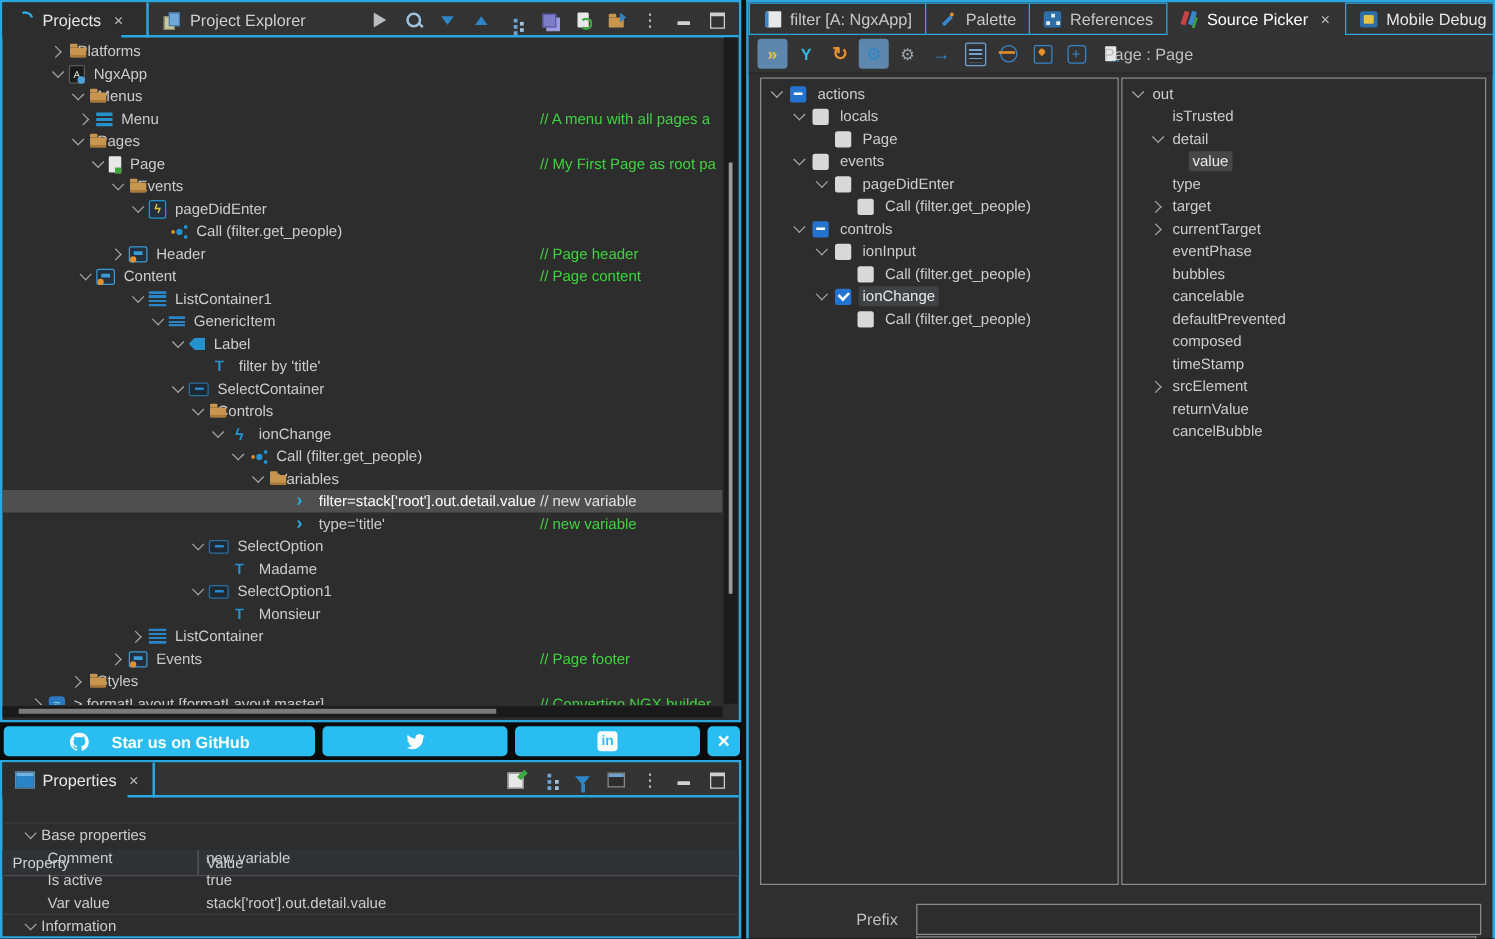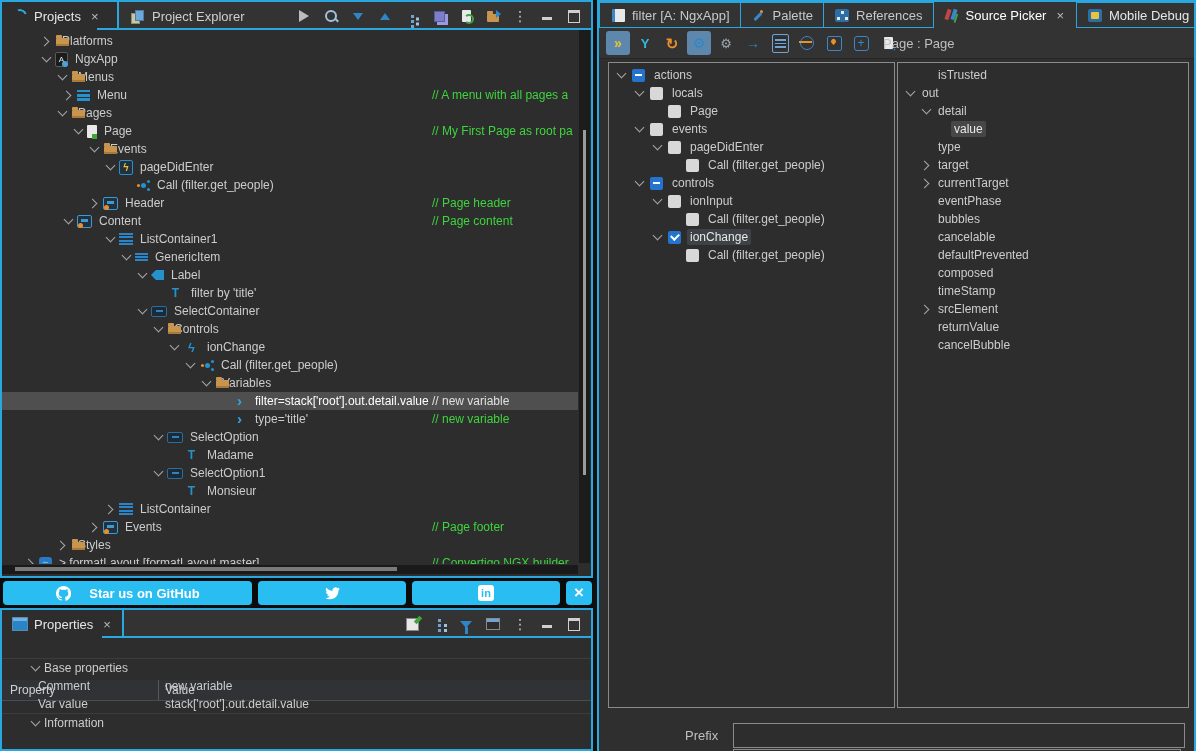--- a/index.html
+++ b/index.html
@@ -144,21 +144,21 @@
 
   
   #props-view{left:0;top:608px;width:593px;height:143px;}
   #props-head{position:absolute;left:0;top:28px;right:0;height:20px;background:#303236;border-bottom:1px solid #4A4D50;display:flex;align-items:center;color:#D0D0D0;margin-top:42px;}
   .pname{width:157px;box-sizing:border-box;padding-left:8px;}
   #props-head .pname{border-right:1px solid #55585C;height:100%;display:flex;align-items:center;}
   #props-rows{position:absolute;left:0;top:48px;right:0;bottom:0;overflow:hidden;}
   .prow{display:flex;align-items:center;height:18px;color:#CCCCCC;white-space:nowrap;}
   .prow.group{border-top:1px solid #3C3C3C;}
   .prow .pname{padding-left:36px;}
-  .prow.group .pname{padding-left:4px;display:flex;align-items:center;width:auto;margin-left:23px;}
+  .prow.group .pname{padding-left:16px;display:flex;align-items:center;width:auto;}
   .pvalue{padding-left:6px;}
 
   
   #right-region{left:597px;top:0;width:599px;height:751px;border:2px solid #2BA7E0;border-bottom:none;background:#2F2F2F;}
   #rtabbar{position:absolute;left:0;top:0;right:0;height:28px;background:#333333;display:flex;border-bottom:2px solid #2BA7E0;box-sizing:border-box;}
   #rtab-group{display:flex;border:1px solid #2BA7E0;box-sizing:border-box;}
   #rtab-group .tab{border-right:1px solid #2BA7E0;color:#C8C8C8;}
   #rtab-group .tab:last-child{border-right:none;}
   #rtab-active{color:#FFFFFF;}
   #rtab-mobile{display:flex;flex:1;border:1px solid #2BA7E0;box-sizing:border-box;margin-left:2px;align-items:center;}
@@ -471,20 +471,24 @@
           <div class="pname">
             <span class="chev exp"></span>
             <span>Base properties</span>
           </div>
         </div>
         <div class="prow">
           <div class="pname">Comment</div>
           <div class="pvalue">new variable</div>
         </div>
         <div class="prow">
+          <div class="pname">Is active</div>
+          <div class="pvalue">true</div>
+        </div>
+        <div class="prow">
           <div class="pname">Var value</div>
           <div class="pvalue">stack['root'].out.detail.value</div>
         </div>
         <div class="prow group">
           <div class="pname">
             <span class="chev exp"></span>
             <span>Information</span>
           </div>
         </div>
       </div>
@@ -624,27 +628,27 @@
           </div>
           <div class="trow" style="padding-left: 60px;">
             <span class="chev leaf"></span>
             <span class="cb un"></span>
             <span class="tlabel">Call (filter.get_people)</span>
           </div>
         </div>
     </div>
     <div id="pickbox-right" class="pickbox">
       <div id="out-tree">
+          <div class="trow" style="padding-left: 6px;">
+            <span class="chev exp"></span>
+            <span class="tlabel">out</span>
+          </div>
           <div class="trow" style="padding-left: 22px;">
             <span class="chev leaf"></span>
             <span class="tlabel">isTrusted</span>
-          </div>
-          <div class="trow" style="padding-left: 6px;">
-            <span class="chev exp"></span>
-            <span class="tlabel">out</span>
           </div>
           <div class="trow" style="padding-left: 22px;">
             <span class="chev exp"></span>
             <span class="tlabel">detail</span>
           </div>
           <div class="trow" style="padding-left: 38px;">
             <span class="chev leaf"></span>
             <span class="tlabel hl">value</span>
           </div>
           <div class="trow" style="padding-left: 22px;">

